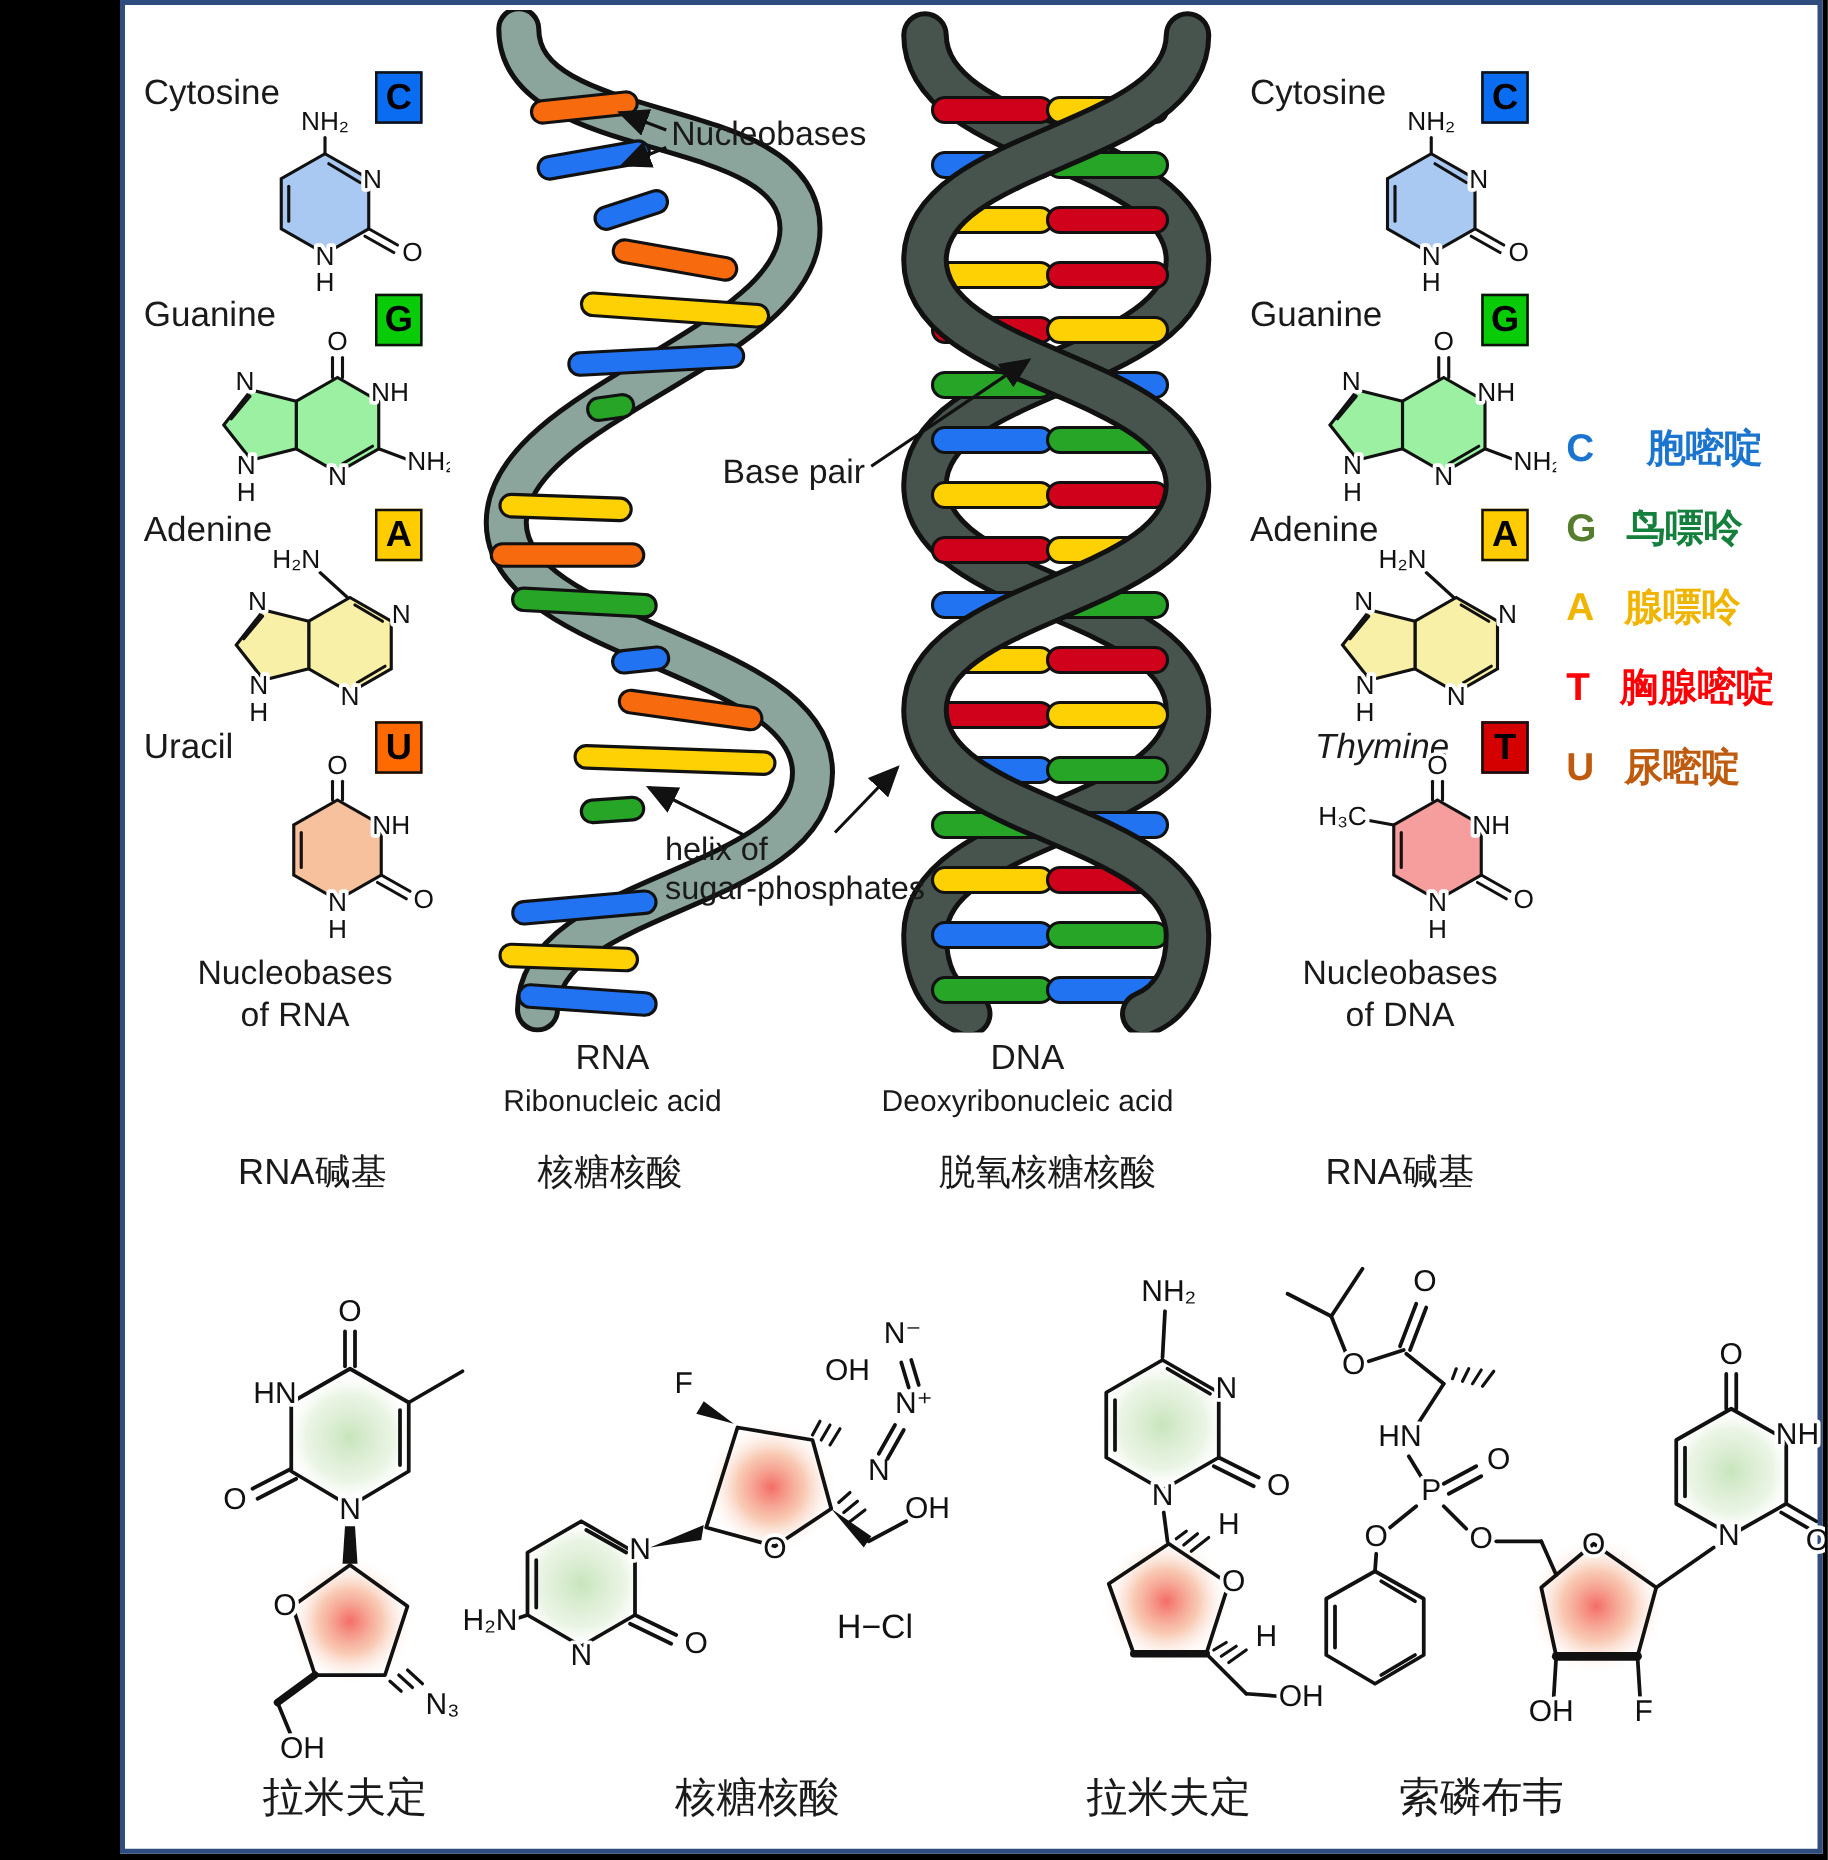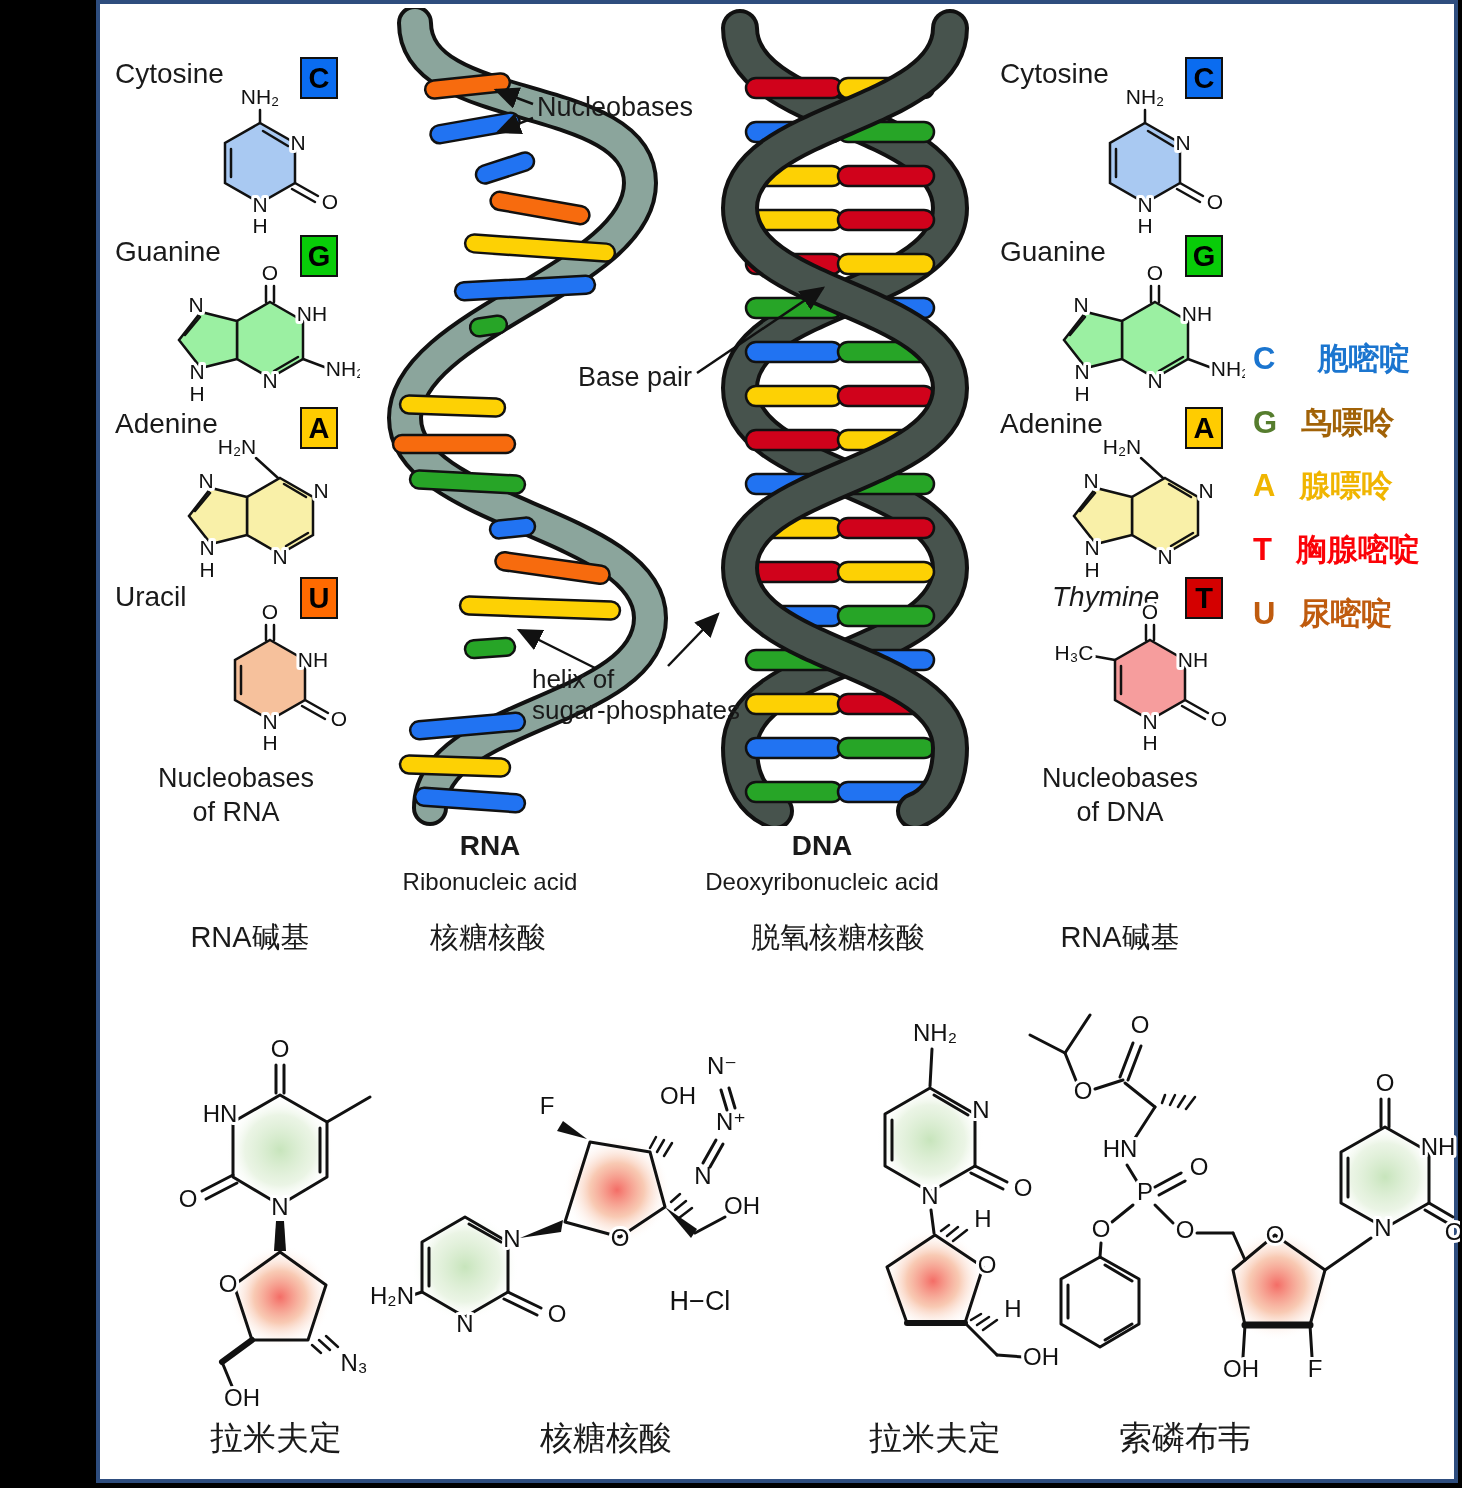--- a/index.html
+++ b/index.html
@@ -10,21 +10,21 @@
   .content{position:absolute;left:0;top:0;width:1305px;height:1488px;}
   .abs{position:absolute;}
   .base-name{font-size:28px;}
   .badge{width:38px;height:42px;border:2px solid #111;box-sizing:border-box;
          display:flex;align-items:center;justify-content:center;
          font-size:29px;font-weight:bold;color:#000;}
   .caption{font-size:27px;text-align:center;line-height:1.25;transform:translateX(-50%);}
   .ann{font-size:27px;}
   .helix-note{font-size:26px;text-align:left;line-height:1.2;transform:translateX(-50%);}
   .acid-title{text-align:center;transform:translateX(-50%);}
-  .acid-title .t{font-size:28px;font-weight:bold;}
+  .acid-title .t{font-size:28px;font-weight:normal;}
   .acid-title .s{font-size:24px;margin-top:6px;}
   .cn-caption{font-size:29px;transform:translateX(-50%);white-space:nowrap;}
   .legend-row{display:flex;align-items:baseline;gap:24px;font-size:31px;font-weight:bold;white-space:nowrap;}
   .drug-name{font-size:33px;transform:translateX(-50%);white-space:nowrap;}
   svg .bond{stroke:#111;stroke-width:2.5;stroke-linecap:round;fill:none;}
   svg .bond3{stroke:#111;stroke-width:3;stroke-linecap:round;fill:none;}
   svg .wedge{fill:#111;stroke:none;}
   svg .ring{stroke:#111;stroke-width:2.5;}
   svg .dring{fill:none;stroke:#111;stroke-width:3;stroke-linejoin:round;}
   svg text.atom{font-family:"Liberation Sans","DejaVu Sans",sans-serif;font-size:21px;fill:#111;
@@ -281,21 +281,21 @@
       <div>Nucleobases</div>
       <div>of DNA</div>
     </div>
 
     <div class="abs legend-row" style="left:1253px;top:338px;">
       <span style="color: rgb(27, 117, 207);">C</span>
       <span style="color: rgb(27, 117, 207); margin-left: 18px;">胞嘧啶</span>
     </div>
     <div class="abs legend-row" style="left:1253px;top:402px;">
       <span style="color: rgb(86, 125, 46);">G</span>
-      <span style="color: #a16207;">鸟嘌呤</span>
+      <span style="color: #15803d;">鸟嘌呤</span>
     </div>
     <div class="abs legend-row" style="left:1253px;top:465px;">
       <span style="color: rgb(240, 181, 1);">A</span>
       <span style="color: rgb(240, 181, 1);">腺嘌呤</span>
     </div>
     <div class="abs legend-row" style="left:1253px;top:529px;">
       <span style="color: rgb(251, 2, 7);">T</span>
       <span style="color: rgb(251, 2, 7);">胸腺嘧啶</span>
     </div>
     <div class="abs legend-row" style="left:1253px;top:593px;">

